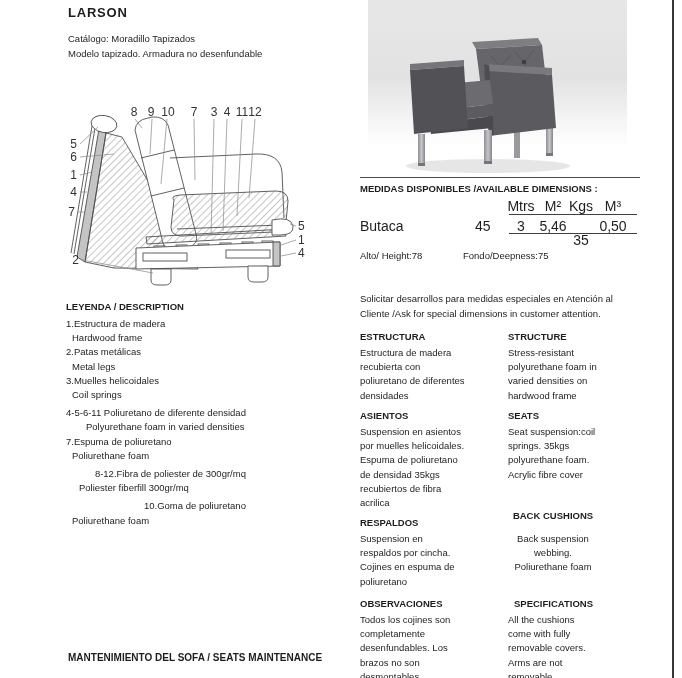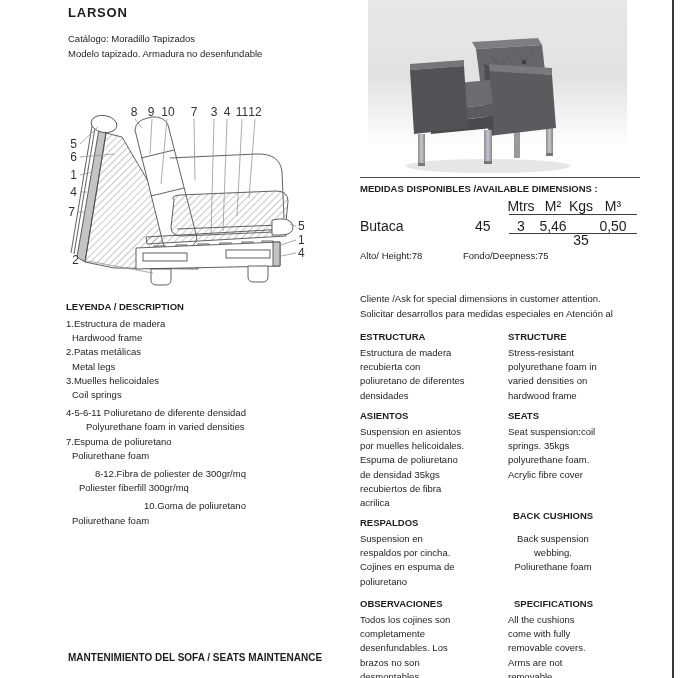--- a/index.html
+++ b/index.html
@@ -192,22 +192,22 @@
     <span class="c ctr" style="left:253px;top:21px;">0,50</span>
     <div class="tline" style="top:36px;"></div>
   </div>
 
   <div class="altoline">
     <span class="c" style="left:0;top:0;">Alto/ Height:78</span>
     <span class="c" style="left:103px;top:0;">Fondo/Deepness:75</span>
   </div>
 
   <div class="note">
+    <div>Solicitar desarrollos para medidas especiales en Atención al</div>
     <div>Cliente /Ask for special dimensions in customer attention.</div>
-    <div>Solicitar desarrollos para medidas especiales en Atención al</div>
   </div>
 
   <div class="sec" style="left:508px;top:331px;">
     <div class="sh">STRUCTURE</div>
     <div class="sb" style="width:98px;">Stress-resistant polyurethane foam in varied densities on hardwood frame</div>
   </div>
   <div class="sec" style="left:360px;top:331px;">
     <div class="sh">ESTRUCTURA</div>
     <div class="sb" style="width:106px;">Estructura de madera recubierta con poliuretano de diferentes densidades</div>
   </div>

